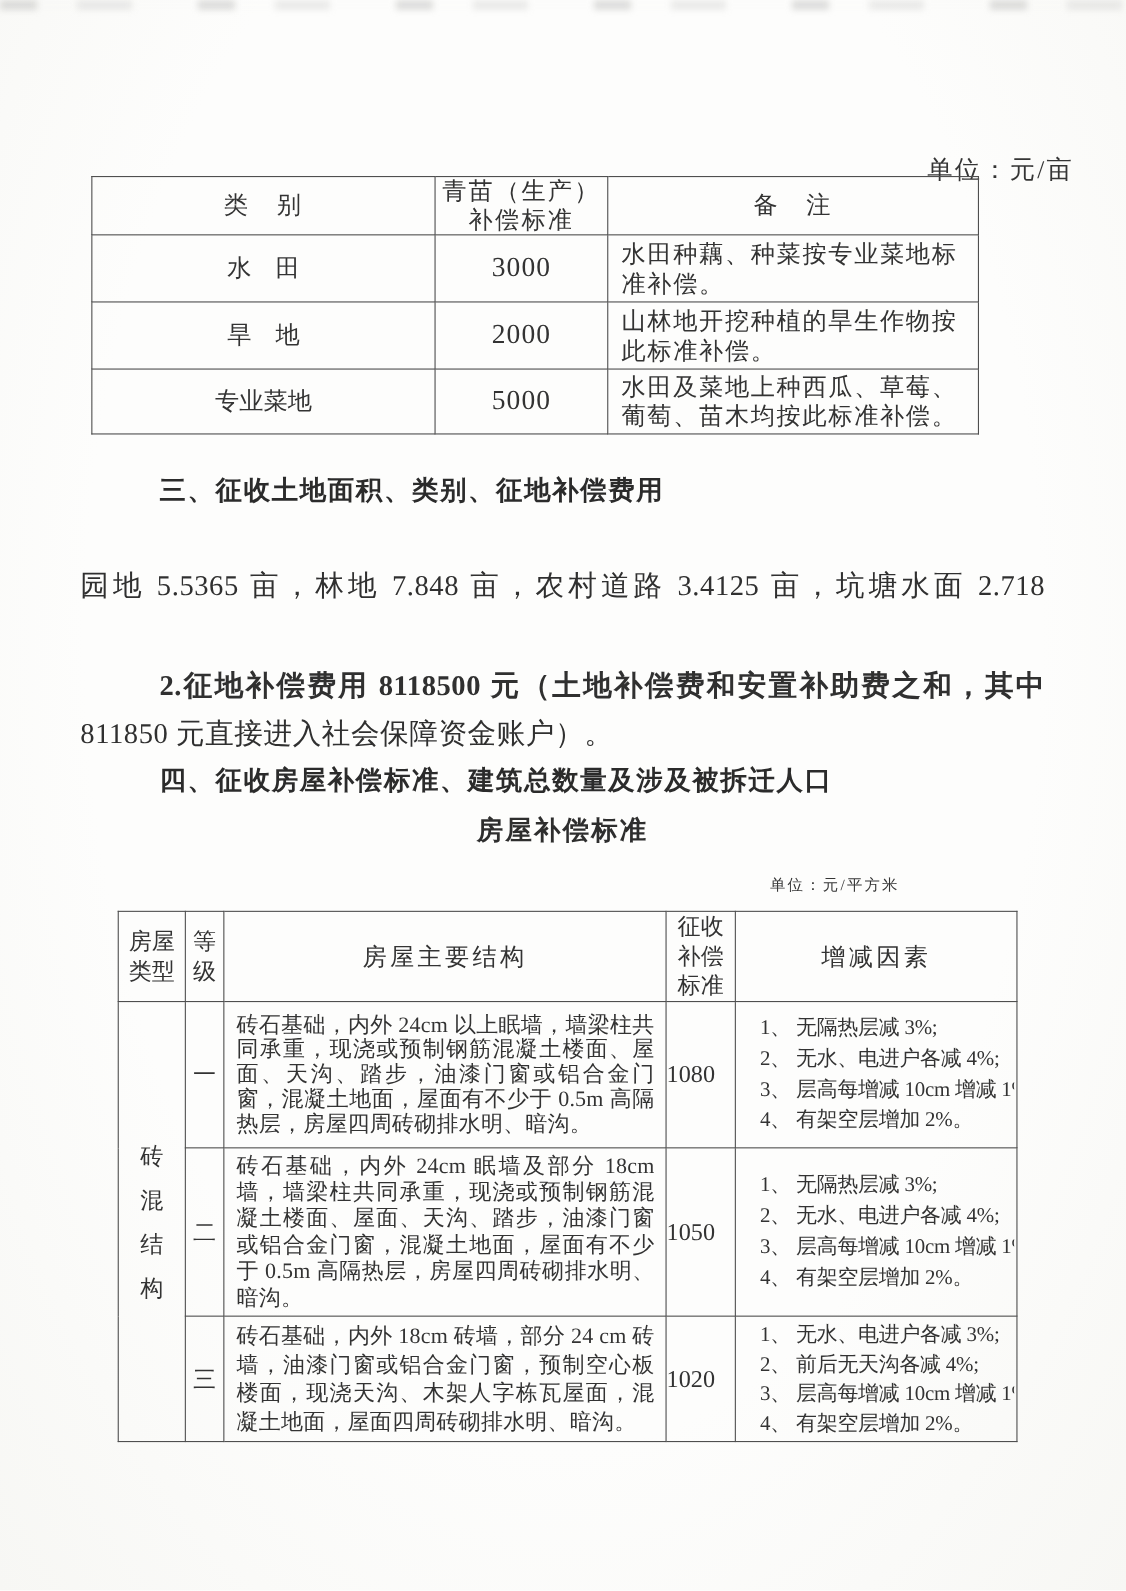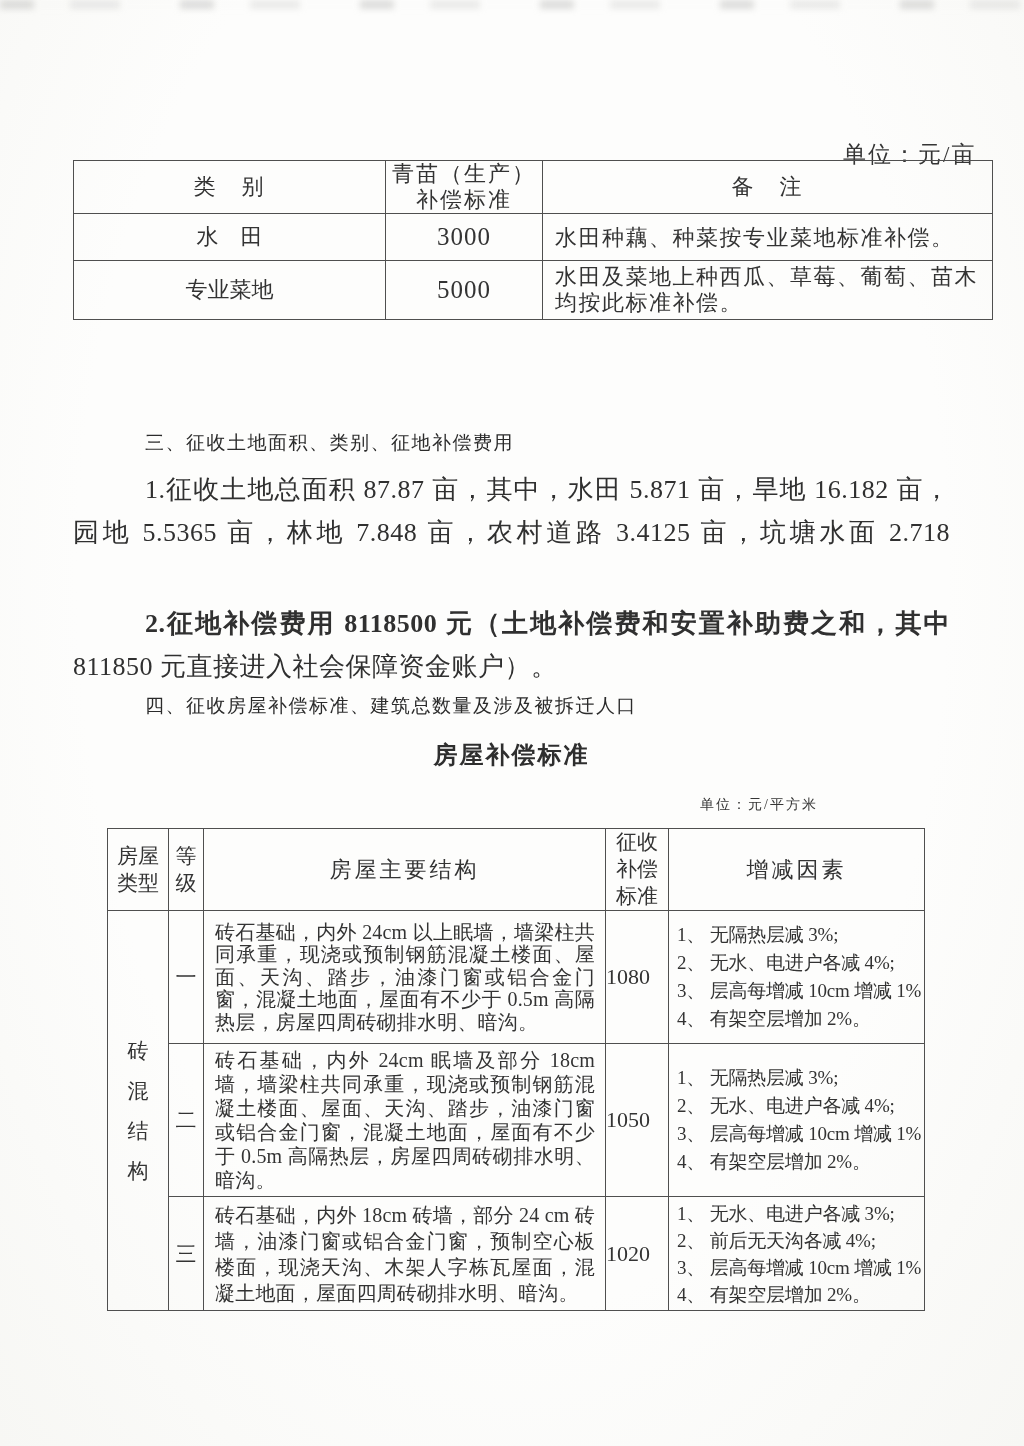--- a/index.html
+++ b/index.html
@@ -19,45 +19,45 @@
     background:repeating-linear-gradient(90deg,
       rgba(150,150,148,0.30) 0 34px, rgba(235,235,232,0.05) 34px 70px,
       rgba(170,170,168,0.22) 70px 120px, rgba(240,240,238,0.04) 120px 180px);
     filter:blur(3px);
   }
   .abs { position:absolute; }
   .unit-label { font-size:23px; letter-spacing:2px; color:#353535; }
   table { border-collapse:collapse; table-layout:fixed; }
   td { border:1px solid #4f4f4f; vertical-align:middle; }
   
-  .t1 { left:73px; top:160px; width:920px; }
+  .t1 { left:83px; top:160px; width:807px; }
   .t1 td { font-size:22px; color:#333; }
   .t1 .c-center { text-align:center; }
   .t1 .head { line-height:26px; letter-spacing:2px; }
   .t1 .num { font-size:25px; letter-spacing:1px; text-align:center; }
   .t1 .remark { text-align:left; padding:3px 8px 3px 12px; letter-spacing:1.5px; line-height:27px; }
   
-  .heading { font-size:19px; font-weight:normal; letter-spacing:1.5px; color:#2b2b2b; white-space:nowrap; }
+  .heading { font-size:24px; font-weight:bold; letter-spacing:1.5px; color:#2b2b2b; white-space:nowrap; }
   .bodyline { width:877px; font-size:26px; letter-spacing:0.5px; color:#303030; white-space:nowrap; }
   .stretch { white-space:normal; text-align:justify; text-align-last:justify; }
   .indent { padding-left:72px; }
   .table-title { width:877px; text-align:center; font-size:24px; font-weight:bold; letter-spacing:2px; }
   
   .t2 { left:107px; top:828px; width:818px; }
   .t2 td { font-size:20px; color:#333; }
   .t2 .hcell { text-align:center; line-height:27px; font-size:21px; }
   .t2 .break { word-break:break-all; }
   .t2 .hwide { letter-spacing:3px; font-size:22px; }
   .t2 .vtype { text-align:center; }
   .t2 .vtype div { width:22px; margin:0 auto; word-break:break-all; line-height:40px; font-size:21px; letter-spacing:0; }
   .t2 .grade { text-align:center; font-size:21px; }
   .t2 .structure { text-align:justify; padding:4px 10px 4px 11px; line-height:22.5px; letter-spacing:0.2px; }
   .t2 .structure3 { line-height:26px; }
   .t2 .num { text-align:left; font-size:22px; }
-  .t2 .factors { padding-left:8px; padding-right:2px; }
+  .t2 .factors { padding-left:22px; padding-right:2px; }
   .t2 .factors div { font-size:19px; line-height:28px; letter-spacing:-0.2px; white-space:nowrap; overflow:hidden; }
   .t2 .factors3 div { line-height:27px; }
 </style>
 </head>
 <body>
 
 <div class="page">
   <div class="scan-fuzz-top"></div>
 
   <div class="abs unit-label" style="left:843px; top:139px;">单位：元/亩</div>
@@ -72,31 +72,35 @@
       <tr style="height:53px">
         <td class="c-center head">类　别</td>
         <td class="c-center head">青苗（生产）补偿标准</td>
         <td class="c-center head">备　注</td>
       </tr>
       <tr style="height:47px">
         <td class="c-center">水　田</td>
         <td class="num">3000</td>
         <td class="remark">水田种藕、种菜按专业菜地标准补偿。</td>
       </tr>
+      <tr style="height:48px">
+        <td class="c-center">旱　地</td>
+        <td class="num">2000</td>
+        <td class="remark">山林地开挖种植的旱生作物按此标准补偿。</td>
+      </tr>
       <tr style="height:58px">
         <td class="c-center">专业菜地</td>
         <td class="num">5000</td>
         <td class="remark" style="line-height:26px">水田及菜地上种西瓜、草莓、葡萄、苗木均按此标准补偿。</td>
       </tr>
     </tbody>
   </table>
 
   <div class="abs heading" style="left:145px; top:430px;">三、征收土地面积、类别、征地补偿费用</div>
 
-  <div class="abs bodyline stretch indent" style="left:73px; top:472px;">1.征收土地总面积 87.87 亩，其中，水田 5.871 亩，旱地 16.182 亩，</div>
   <div class="abs bodyline stretch" style="left:73px; top:515px;">园地 5.5365 亩，林地 7.848 亩，农村道路 3.4125 亩，坑塘水面 2.718</div>
 
   <div class="abs bodyline stretch indent" style="left:73px; top:606px;font-weight:bold;">2.征地补偿费用 8118500 元（土地补偿费和安置补助费之和，其中</div>
   <div class="abs bodyline" style="left:73px; top:649px;">811850 元直接进入社会保障资金账户）。</div>
 
   <div class="abs table-title" style="left:73px; top:739px;">房屋补偿标准</div>
   <div class="abs heading" style="left:145px; top:693px;">四、征收房屋补偿标准、建筑总数量及涉及被拆迁人口</div>
 
   <div class="abs unit-label" style="left:700px; top:796px; font-size:14px;">单位：元/平方米</div>
 

